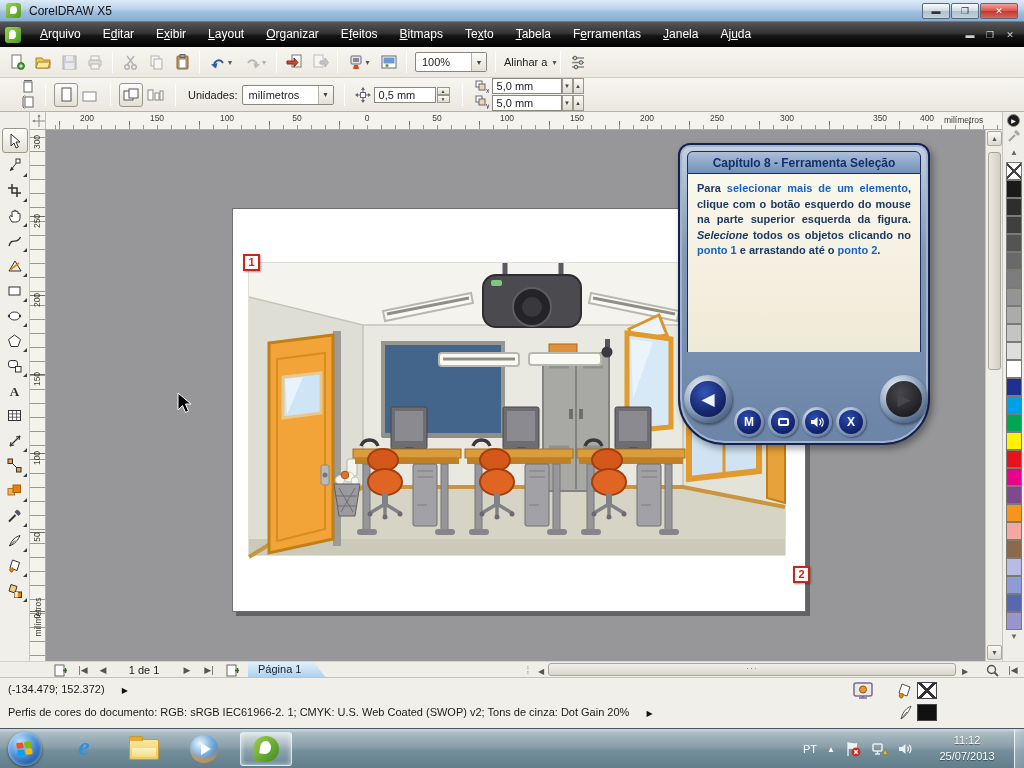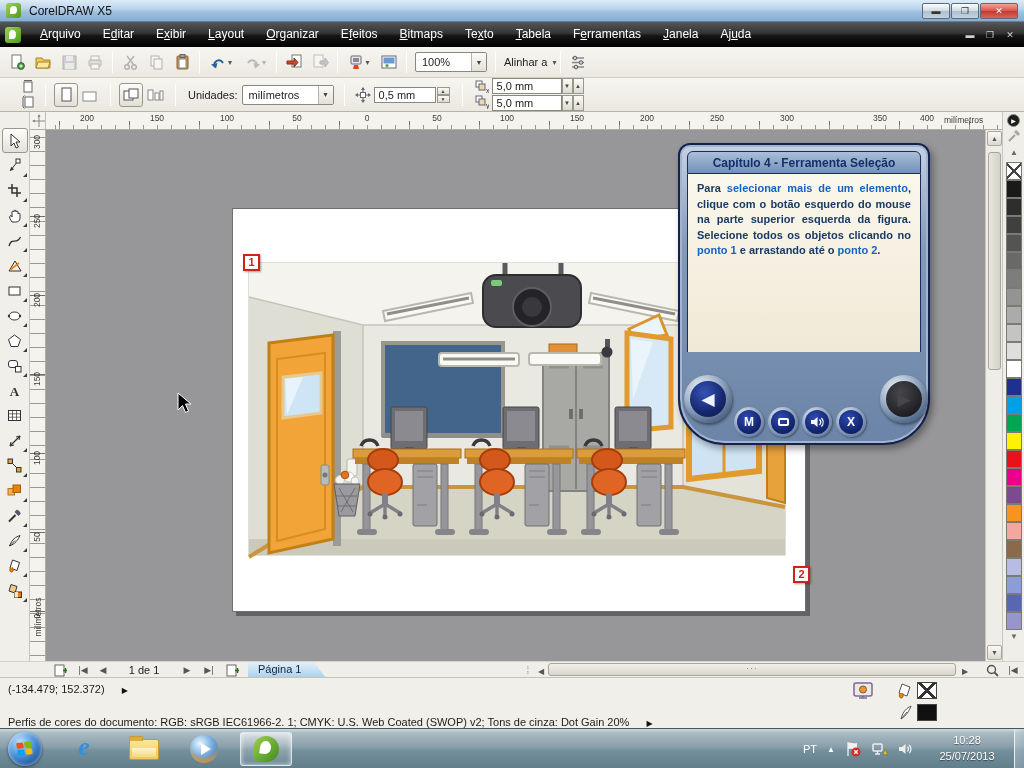--- a/index.html
+++ b/index.html
@@ -69,21 +69,21 @@
 #palette .pdn{position:absolute;left:3px;top:520px;width:16px;text-align:center;color:#6a6a64;font-size:8px}
 
 #navrow{position:absolute;left:0;top:661px;width:1024px;height:16px;background:#f0eee8;border-top:1px solid #d5d2c8;font-size:10px;color:#444}
 #navrow .nitem{position:absolute;top:1px;height:14px;display:flex;align-items:center;justify-content:center;color:#555}
 #pagetab{position:absolute;left:248px;top:0;width:78px;height:16px;background:linear-gradient(#e2f1fb,#aacfec);clip-path:polygon(0 0,calc(100% - 12px) 0,100% 100%,0 100%);font-size:11px;color:#123;padding:1px 0 0 10px}
 #hscroll{position:absolute;left:536px;top:1px;width:446px;height:14px}
 #hthumb{position:absolute;left:12px;top:0;width:408px;height:13px;background:linear-gradient(#f2f0ea,#d8d5cb);border:1px solid #a8a59b;border-radius:3px;text-align:center;line-height:9px;color:#888;font-size:9px;letter-spacing:1px}
 
 #statusbar{position:absolute;left:0;top:677px;width:1024px;height:51px;background:#f1efe9;border-top:1px solid #c5c2b8;color:#1c1c1c}
 #statusbar .row1{position:absolute;left:8px;top:5px;font-size:11px}
-#statusbar .row2{position:absolute;left:8px;top:38px;font-size:11px}
+#statusbar .row2{position:absolute;left:8px;top:28px;font-size:11px}
 .expand{font-size:8px;margin-left:14px;color:#111}
 #fillind{position:absolute;left:896px;top:4px;display:flex;align-items:center;gap:3px}
 #outlind{position:absolute;left:898px;top:26px;display:flex;align-items:center;gap:3px}
 .indsw{width:20px;height:17px;border:1px solid #444;background:#fff}
 .indsw.black{background:#111}
 .indsw.none{background:linear-gradient(45deg,transparent 45%,#333 45% 55%,transparent 55%),linear-gradient(-45deg,transparent 45%,#333 45% 55%,transparent 55%),#fff}
 
 #taskbar{position:absolute;left:0;top:728px;width:1024px;height:40px;background:linear-gradient(180deg,#cfdbe0 0%,#a9bac2 10%,#8ba0ab 45%,#74909c 55%,#627d8b 100%);border-top:1px solid #47565e}
 #orb{position:absolute;left:8px;top:3px;width:34px;height:34px;border-radius:50%;background:radial-gradient(circle at 35% 28%,#b8e0fa,#4a90d9 45%,#15498f 80%,#0a2f63);box-shadow:inset 0 0 4px rgba(255,255,255,.7),0 1px 3px rgba(0,0,0,.5)}
 #orb .flag{position:absolute;left:9px;top:10px;width:16px;height:14px;transform:rotate(-8deg);display:grid;grid-template-columns:7px 7px;grid-template-rows:6px 6px;gap:1px}
@@ -99,21 +99,21 @@
 .folder::after{content:"";position:absolute;left:2px;top:8px;right:2px;bottom:2px;background:linear-gradient(#fdf4c8,#f6da84);border-radius:1px}
 .wmp{width:28px;height:28px;border-radius:50%;background:radial-gradient(circle at 35% 30%,#eaf5fd,#7ab0e0 45%,#2060a8);box-shadow:inset 0 -6px 4px -2px rgba(240,150,40,.8);display:flex;align-items:center;justify-content:center}
 .wmp i{width:0;height:0;border-left:10px solid #fff;border-top:6px solid transparent;border-bottom:6px solid transparent;margin-left:3px}
 .corel{width:26px;height:26px;background:linear-gradient(135deg,#9ed24f,#3f8a1f);border-radius:50% 50% 50% 6px;position:relative}
 .corel::after{content:"";position:absolute;left:7px;top:5px;width:11px;height:13px;background:#fff;border-radius:50% 50% 50% 0;transform:rotate(8deg)}
 
 #tpanel{position:absolute;left:632px;top:13px;width:252px;height:302px;z-index:30;border-radius:12px 12px 46px 46px;background:linear-gradient(180deg,#c6d2e1,#8399b8 35%,#6b84a7);border:2px solid #14224e;box-shadow:inset 0 0 0 2px #a3b5ce,3px 4px 7px rgba(0,0,0,.35)}
 .tp-title{position:absolute;left:7px;right:7px;top:6px;height:23px;background:linear-gradient(180deg,#aabfd9,#7290b8);border:1px solid #1c2c5e;border-radius:6px 6px 0 0;color:#12306b;font-weight:bold;font-size:12px;line-height:22px;text-align:center}
 .tp-paper{position:absolute;left:7px;right:7px;top:29px;height:178px;background:linear-gradient(180deg,#faf7ec,#efe9d6);border-left:1px solid #1c2c5e;border-right:1px solid #1c2c5e;padding:7px 9px;font-size:11px;line-height:15.5px;font-weight:bold;color:#1a3a63;text-align:justify}
 .seg-link{color:#1762c4}
-.seg-italic{}
+.seg-italic{font-style:italic}
 .tp-hint{position:absolute;left:30px;top:206px;width:196px;height:52px;background:linear-gradient(180deg,#95b0d3,#6e8cb6);border:1px solid #44597f;border-radius:9px;color:#0d1f4e;font-size:9.5px;line-height:12px;text-align:center;padding:5px 8px 0}
 .tp-big{position:absolute;top:230px;width:48px;height:48px;border-radius:50%;background:radial-gradient(circle at 35% 28%,#eef3f8,#9fb1c9 40%,#58708f 72%,#2f4465);box-shadow:1px 2px 3px rgba(0,0,0,.45)}
 .tp-big .inner{position:absolute;left:6px;top:6px;right:6px;bottom:6px;border-radius:50%;display:flex;align-items:center;justify-content:center;font-size:17px}
 .tp-big.back .inner{background:radial-gradient(circle at 40% 32%,#3555b5,#16276e 60%,#0b1745);color:#eef2fa}
 .tp-big.fwd .inner{background:radial-gradient(circle at 40% 32%,#46464c,#232327 65%,#111114);color:#45454c}
 .tp-sm{position:absolute;top:262px;width:30px;height:30px;border-radius:50%;background:radial-gradient(circle at 35% 28%,#e4ebf3,#8fa3bf 48%,#4d6590);box-shadow:1px 1px 2px rgba(0,0,0,.4)}
 .tp-sm .inner{position:absolute;left:3px;top:3px;right:3px;bottom:3px;border-radius:50%;background:radial-gradient(circle at 40% 32%,#2c4cb0,#13246e 65%,#0a1440);color:#fff;display:flex;align-items:center;justify-content:center;font-weight:bold;font-size:12px}
 .tp-sm .mini{width:11px;height:8px;border:2px solid #fff;border-radius:2px;background:transparent}
 </style>
 </head>
@@ -611,21 +611,21 @@
     </div>
 
     <div id="marker1" class="pmark">1</div>
     <div id="marker2" class="pmark">2</div>
 
     <svg id="cursor" width="16" height="22">
       <polygon points="2,1 2,18 6.5,13.5 9.5,20.5 12.5,19 9.5,12 15,12" fill="#000" stroke="#fff" stroke-width="1"></polygon>
     </svg>
 
     <div id="tpanel">
-      <div class="tp-title">Capítulo 4 - Ferramenta Seleção</div>
+      <div class="tp-title">Capítulo 8 - Ferramenta Seleção</div>
       <div class="tp-paper"><span class="seg-normal">Para </span><span class="seg-link">selecionar mais de um elemento</span><span class="seg-normal">, clique com o botão esquerdo do mouse na parte superior esquerda da figura. </span><span class="seg-italic">Selecione</span><span class="seg-normal"> todos os objetos clicando no </span><span class="seg-link">ponto 1</span><span class="seg-normal"> e arrastando até o </span><span class="seg-link">ponto 2</span><span class="seg-normal">.</span></div>
       <div class="tp-big back" style="left:4px">
           <span class="inner">◀</span>
         </div>
       <div class="tp-big fwd" style="left:200px">
           <span class="inner">▶</span>
         </div>
       <div class="tp-sm" style="left:54px">
           <span class="inner">M</span>
         </div>
@@ -793,17 +793,17 @@
         <rect x="2" y="3" width="9" height="7" rx="1" fill="none" stroke="#eee" stroke-width="1.5"></rect>
         <path d="M4 13 h5 M6.5 10 v3" stroke="#eee" stroke-width="1.3"></path>
         <polygon points="12,13.5 16.5,13.5 14.25,8.5" fill="#f5c518" stroke="#8a7a14" stroke-width=".6"></polygon>
       </svg>
     <svg width="16" height="16">
         <polygon points="1,6 4,6 7.5,3 7.5,13 4,10 1,10" fill="#eee"></polygon>
         <path d="M9.5 5.5 a4 4 0 0 1 0 5 M11.3 3.8 a6.8 6.8 0 0 1 0 8.4" stroke="#eee" fill="none" stroke-width="1.3"></path>
       </svg>
   </div>
   <div id="clock">
-    <div>10:28</div>
+    <div>11:12</div>
     <div>25/07/2013</div>
   </div>
   <div id="showdesk"></div>
 </div>
 
 </body></html>

